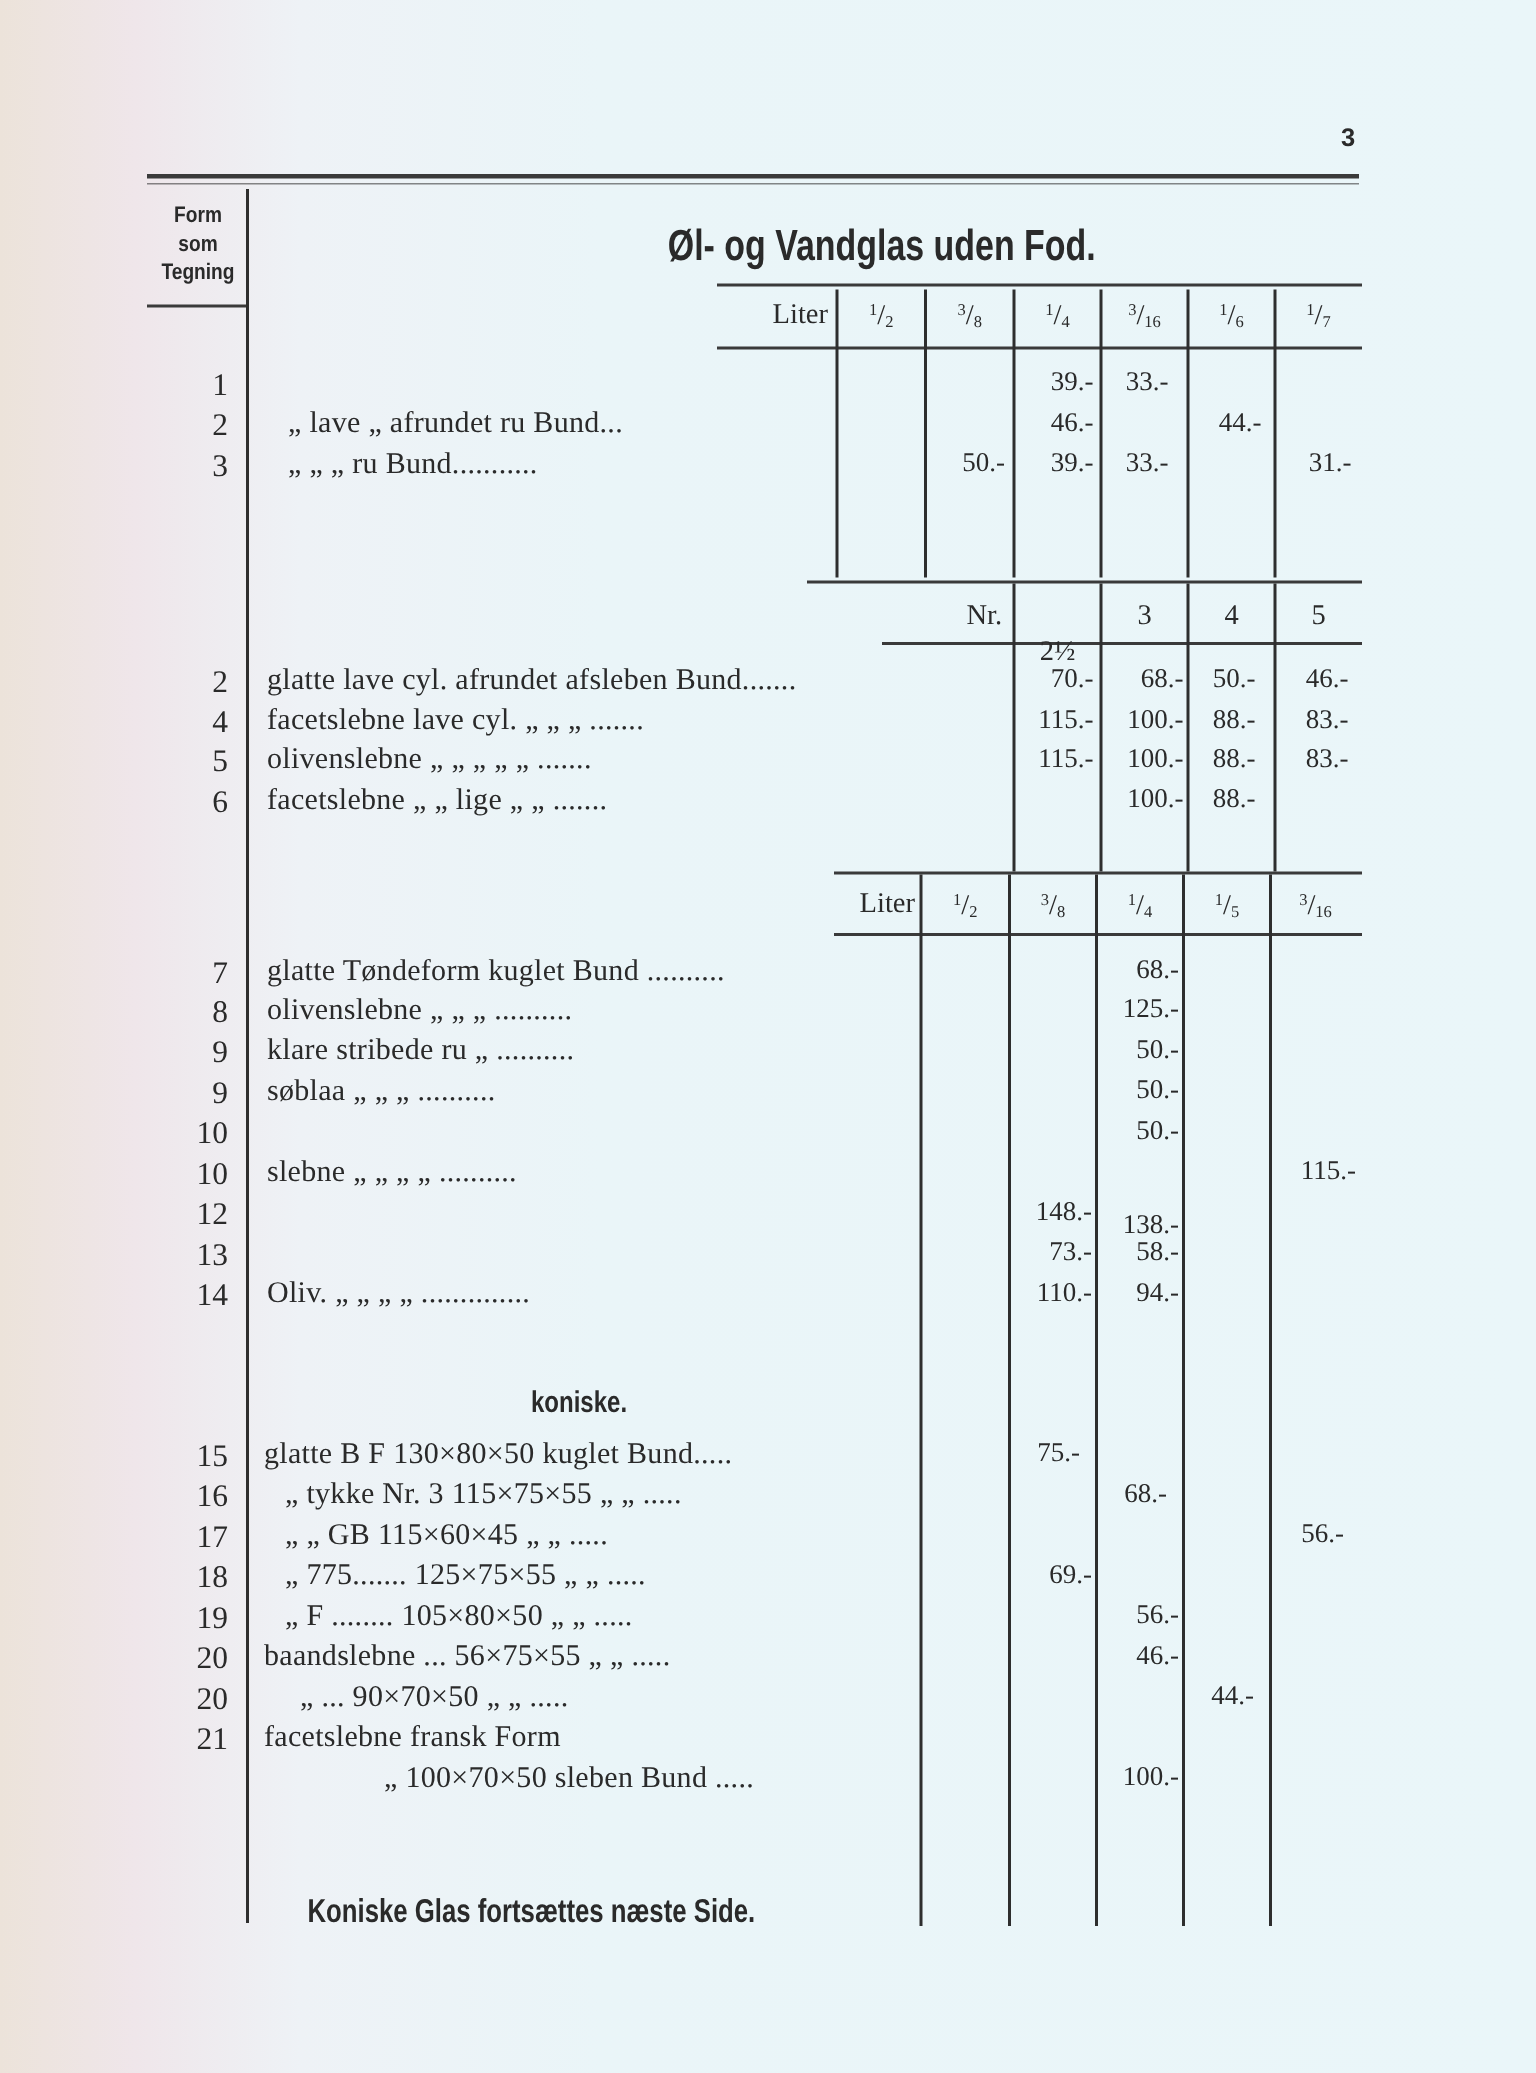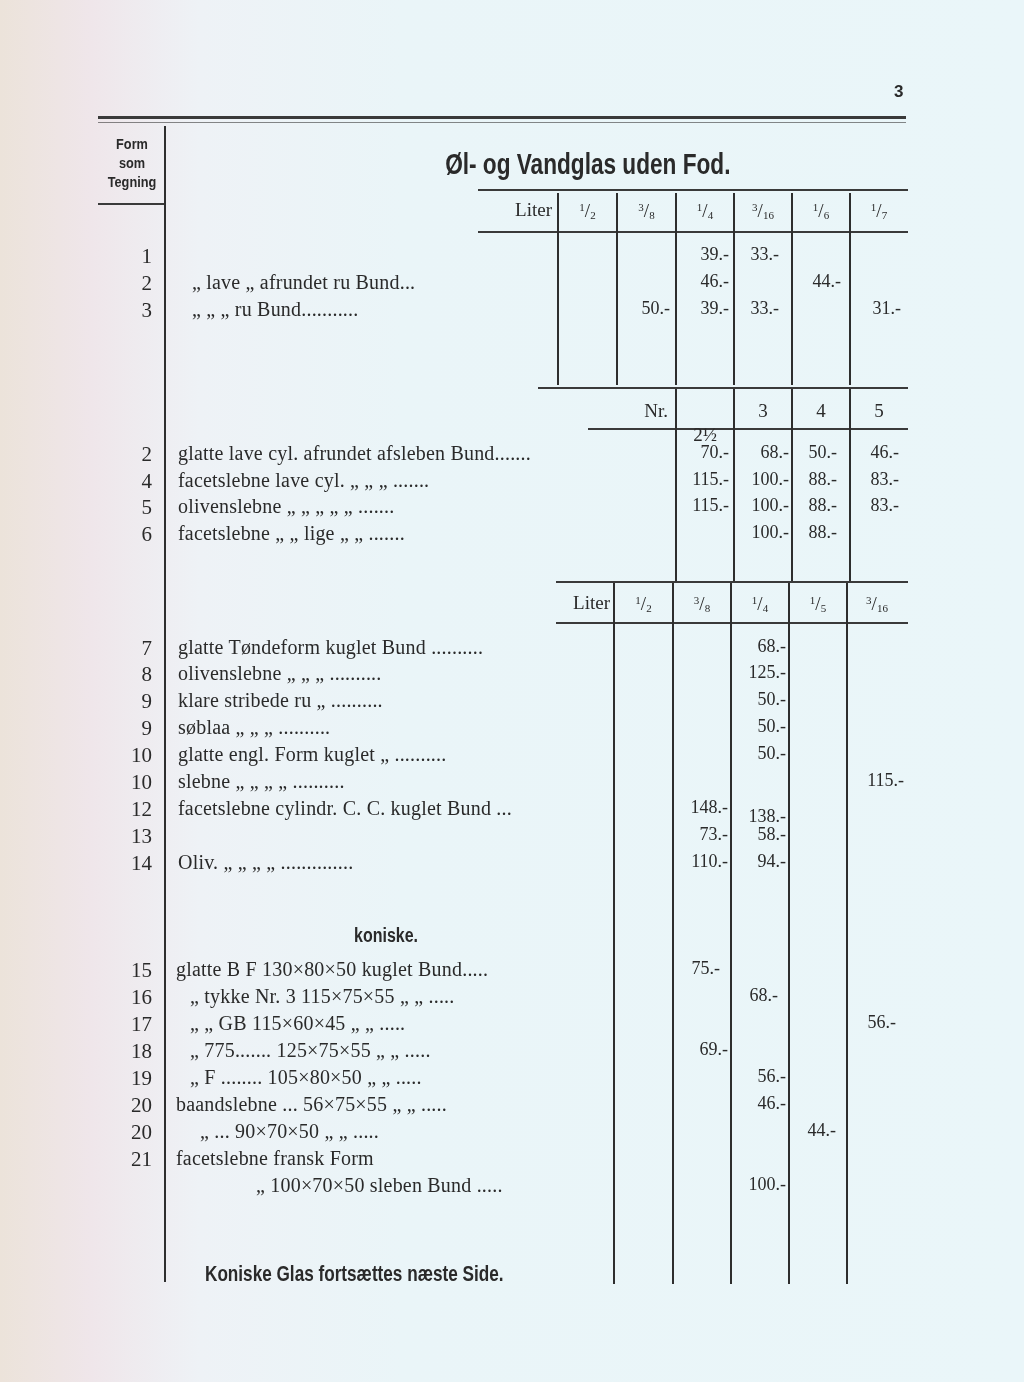--- a/index.html
+++ b/index.html
@@ -165,32 +165,30 @@
     <div class="abs desc" style="left:178px;">klare stribede ru „ ..........</div>
     <div class="abs price" style="left:732px;width:54px;">50.-</div>
   </div>
   <div class="row" style="left:0;top:716px;width:1024px;">
     <div class="abs num" style="left:112px;">9</div>
     <div class="abs desc" style="left:178px;">søblaa „ „ „ ..........</div>
     <div class="abs price" style="left:732px;width:54px;">50.-</div>
   </div>
   <div class="row" style="left:0;top:743px;width:1024px;">
     <div class="abs num" style="left:112px;">10</div>
-    <div class="abs desc" style="left:178px;">glatte engl. Form kuglet „ ..........</div>
     <div class="abs price" style="left:732px;width:54px;">50.-</div>
   </div>
   <div class="row" style="left:0;top:770px;width:1024px;">
     <div class="abs num" style="left:112px;">10</div>
     <div class="abs desc" style="left:178px;">slebne „ „ „ „ ..........</div>
     <div class="abs price" style="left:732px;width:54px;margin-top:36px;">138.-</div>
     <div class="abs price" style="left:848px;width:56px;">115.-</div>
   </div>
   <div class="row" style="left:0;top:797px;width:1024px;">
     <div class="abs num" style="left:112px;">12</div>
-    <div class="abs desc" style="left:178px;">facetslebne cylindr. C. C. kuglet Bund ...</div>
     <div class="abs price" style="left:674px;width:54px;">148.-</div>
   </div>
   <div class="row" style="left:0;top:824px;width:1024px;">
     <div class="abs num" style="left:112px;">13</div>
     <div class="abs price" style="left:674px;width:54px;">73.-</div>
     <div class="abs price" style="left:732px;width:54px;">58.-</div>
   </div>
   <div class="row" style="left:0;top:851px;width:1024px;">
     <div class="abs num" style="left:112px;">14</div>
     <div class="abs desc" style="left:178px;">Oliv. „ „ „ „ ..............</div>

